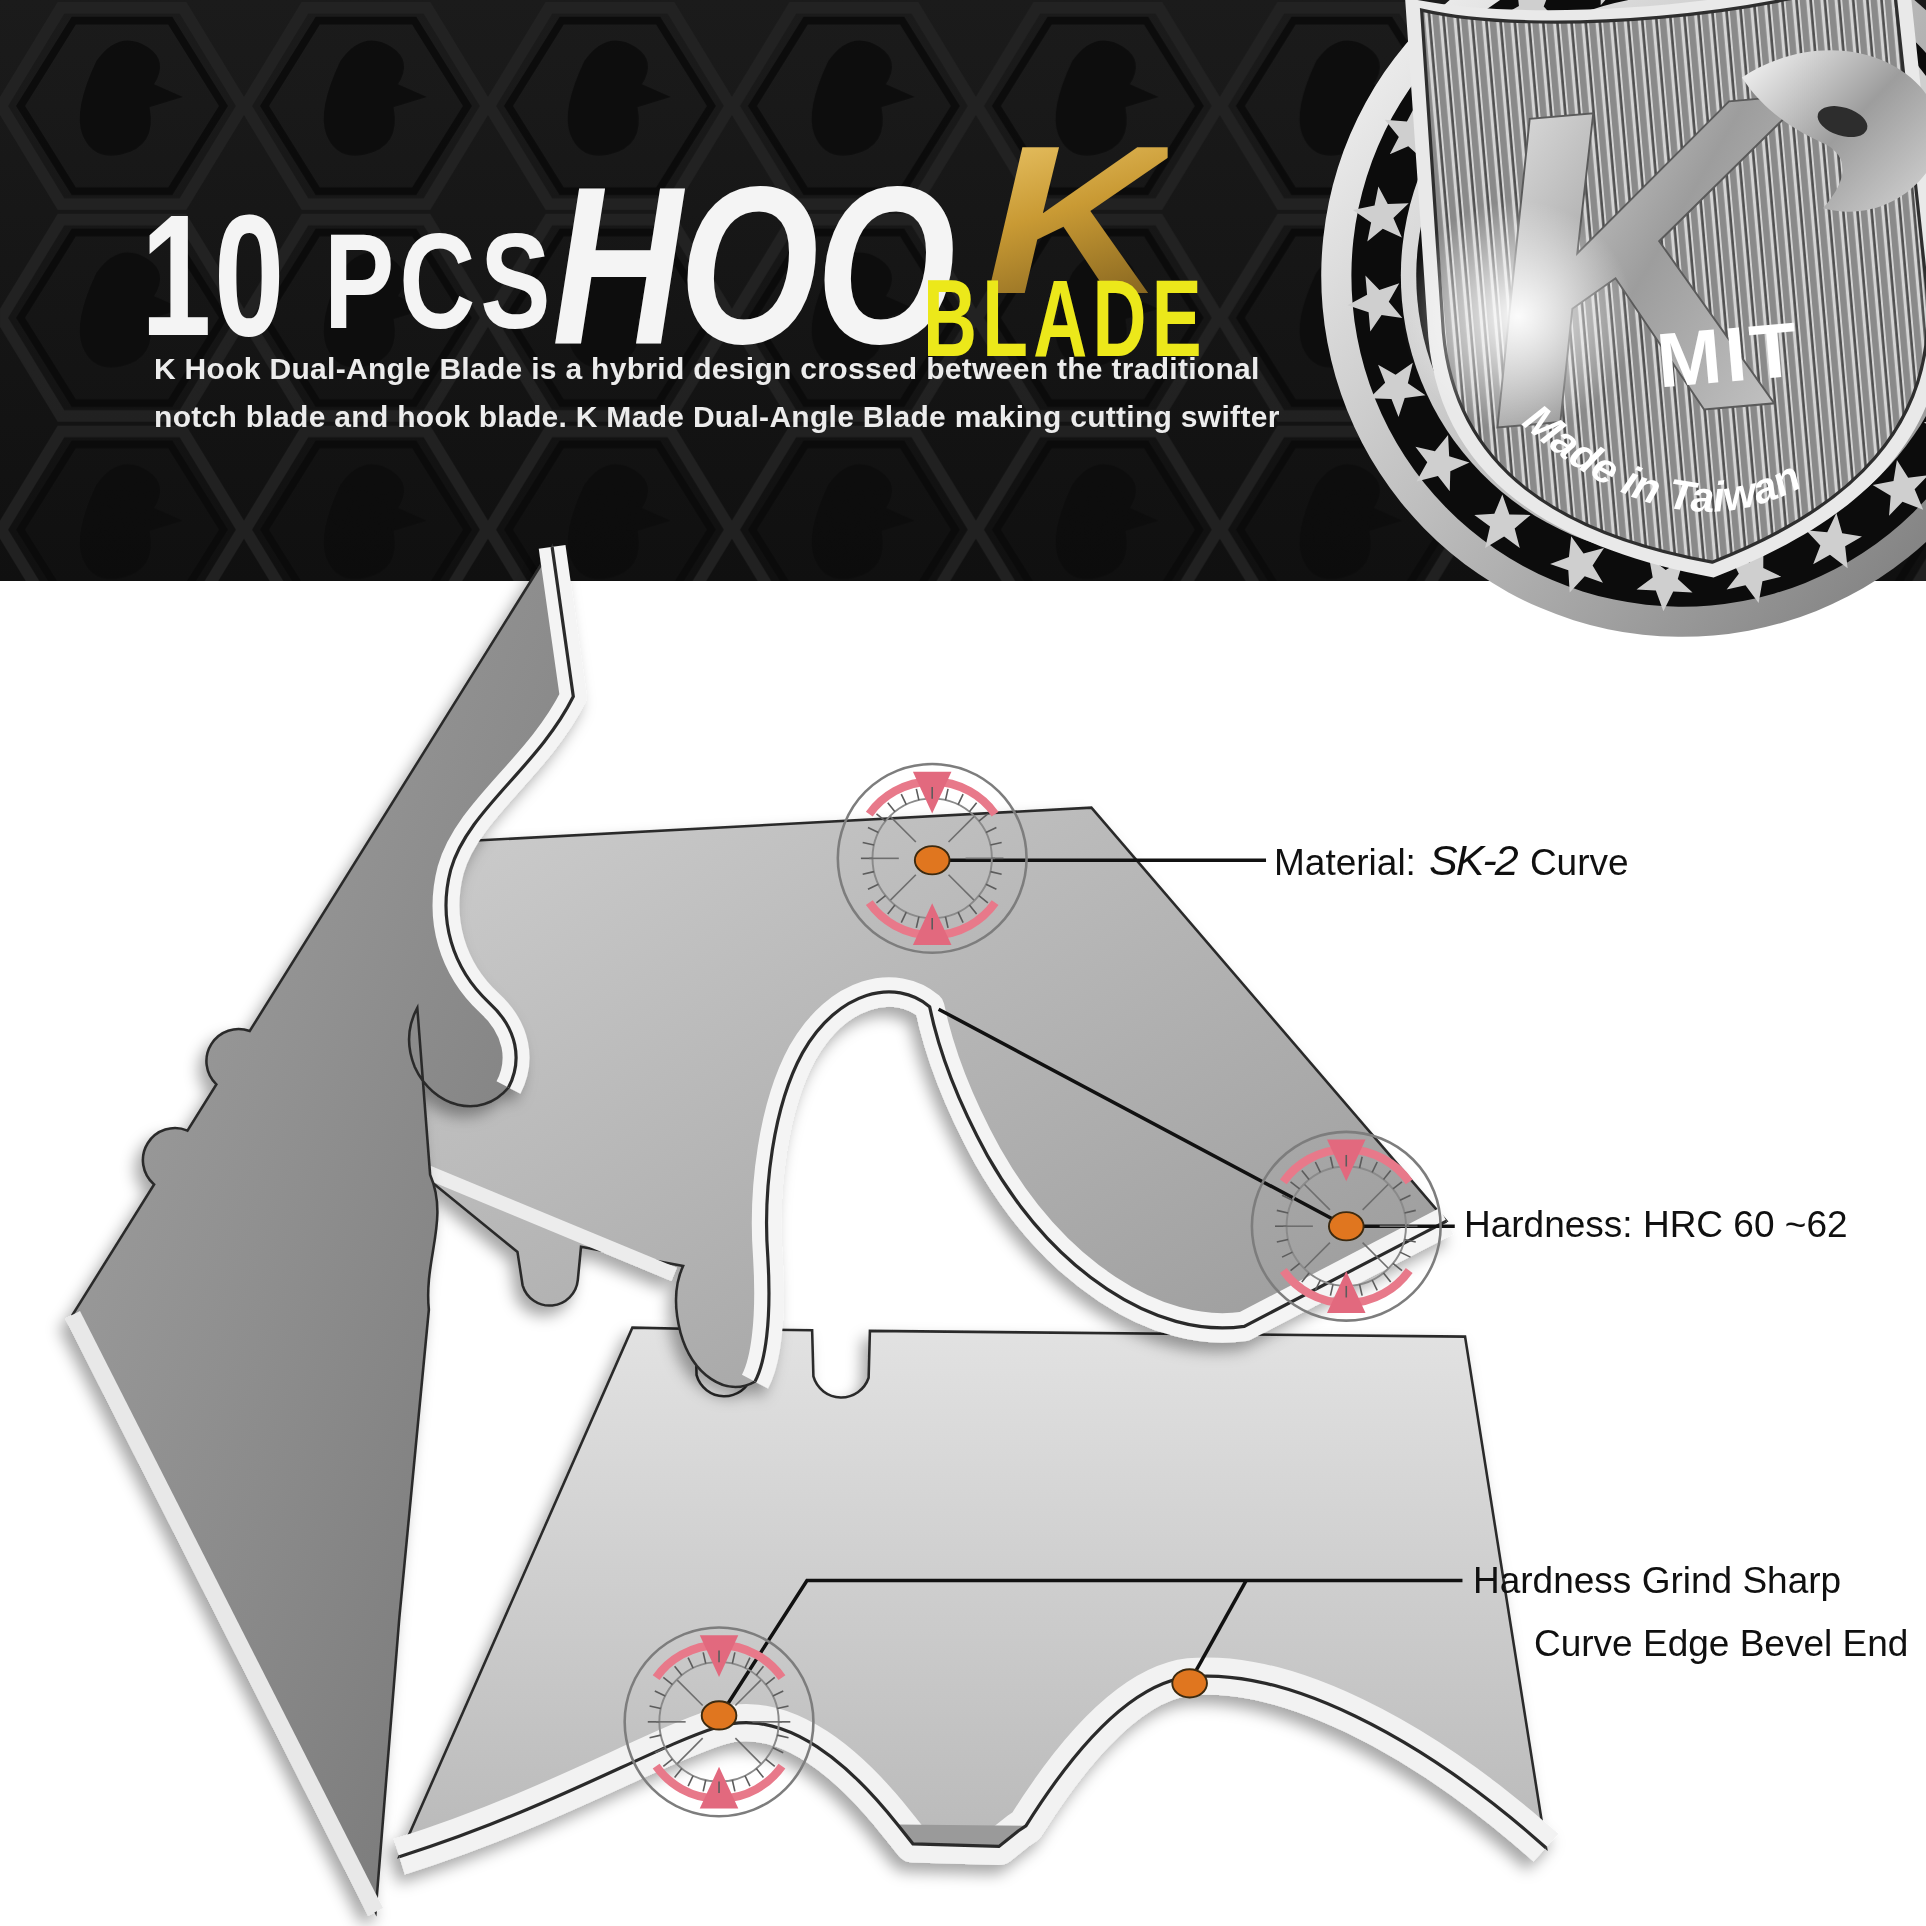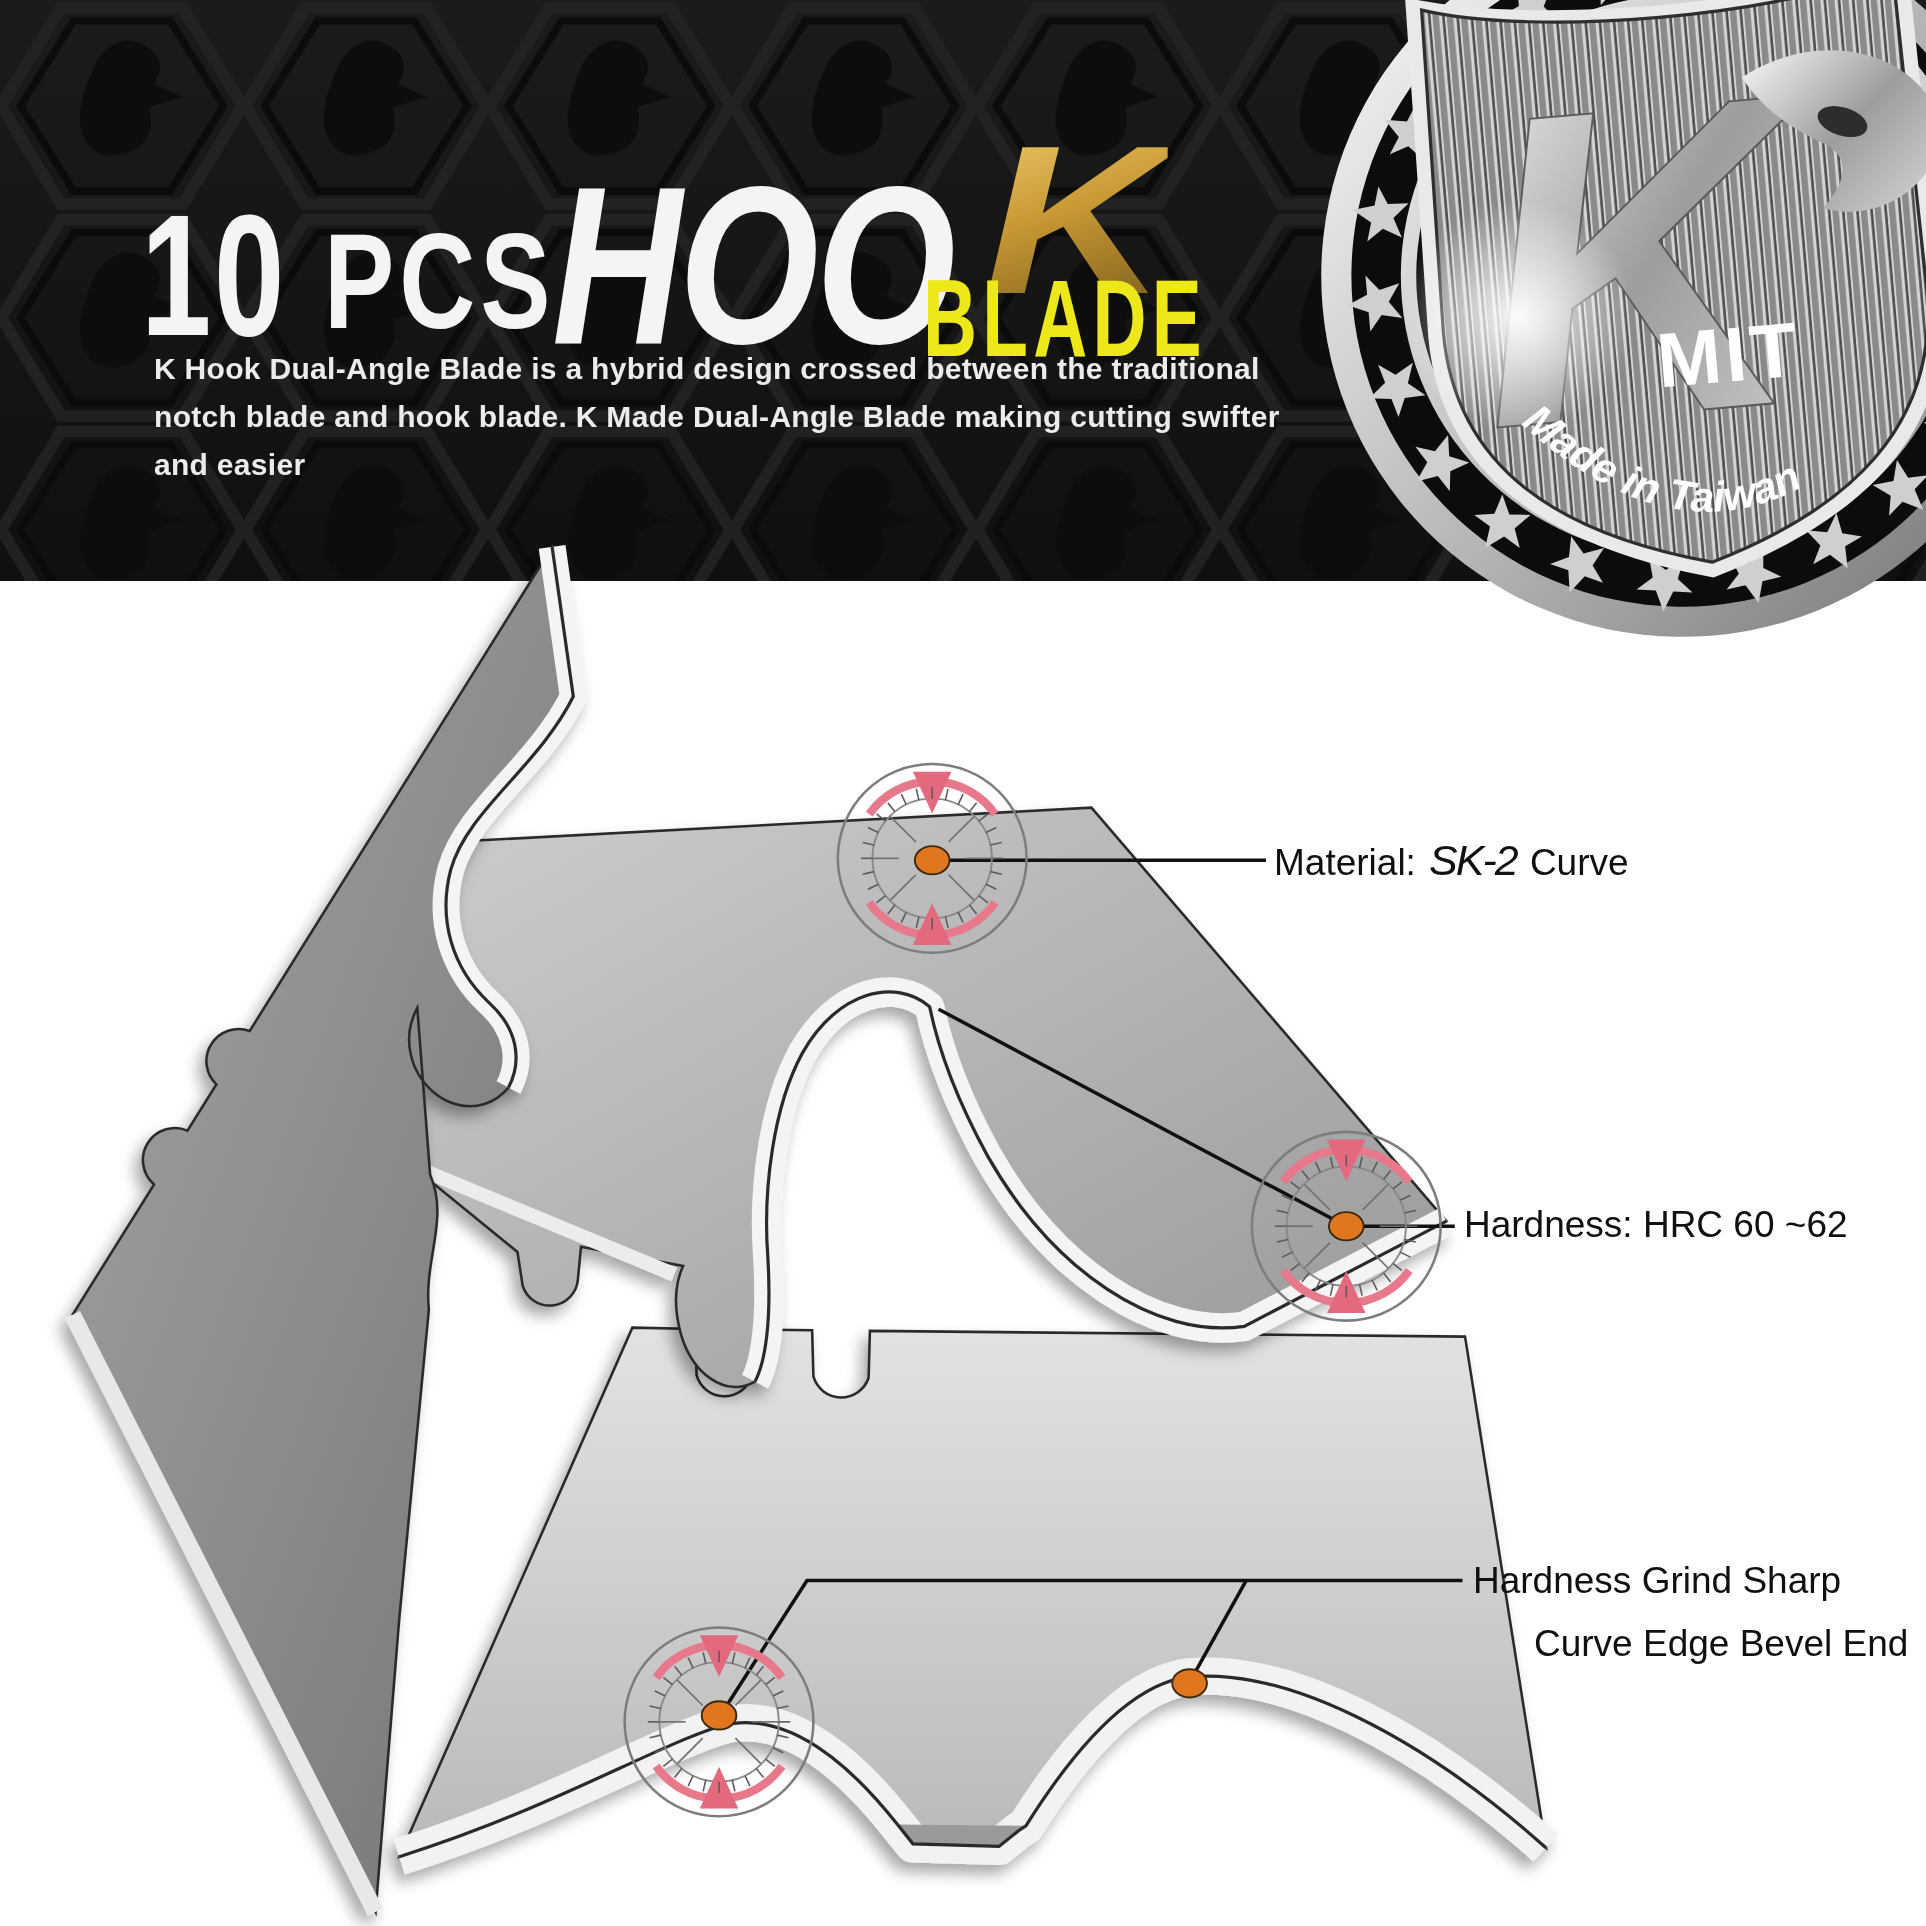--- a/index.html
+++ b/index.html
@@ -51,21 +51,20 @@
       <rect width="3000" height="905" fill="url(#hexpat)" opacity="0.9"></rect>
     </svg>
     <div class="t t-count">10</div>
     <div class="t t-pcs">PCS</div>
     <div class="t t-hook">HOO</div>
     <div class="t t-k">K</div>
     <div class="t t-blade">BLADE</div>
     <div class="desc">
       <div>K Hook Dual-Angle Blade is a hybrid design crossed between the traditional</div>
       <div>notch blade and hook blade. K Made Dual-Angle Blade making cutting swifter</div>
-      <div>and easier</div>
     </div>
   </div>
 
   <svg id="scene" class="scene" width="1926" height="1926" viewBox="0 0 3000 3000">
     <defs>
       <filter id="ds" x="-20%" y="-20%" width="140%" height="140%">
         <feDropShadow dx="-10" dy="14" stdDeviation="12" flood-color="#000000" flood-opacity="0.35"></feDropShadow>
       </filter>
       <linearGradient id="g1" x1="0" y1="0" x2="1" y2="1">
         <stop offset="0" stop-color="#a6a6a6"></stop>

